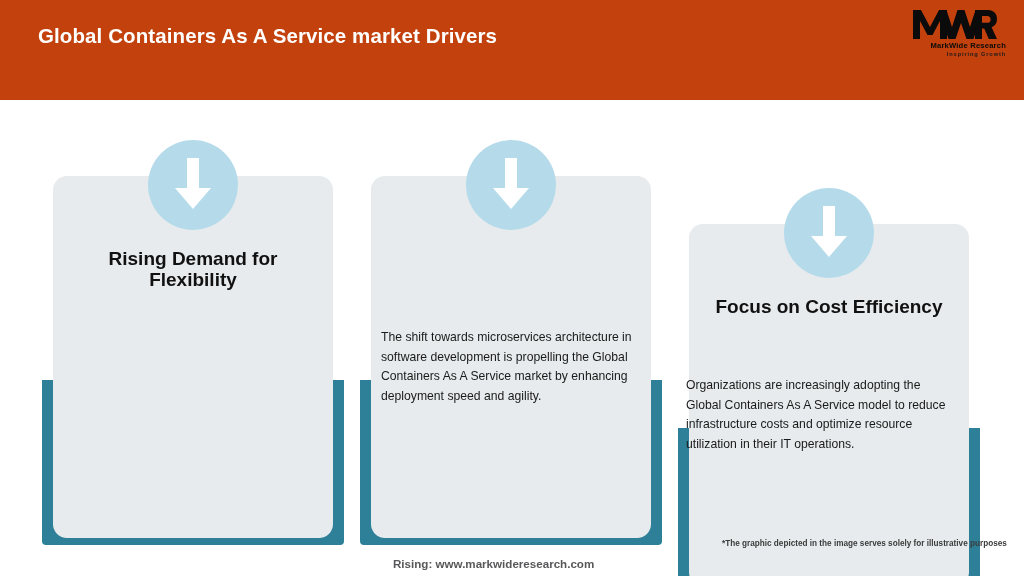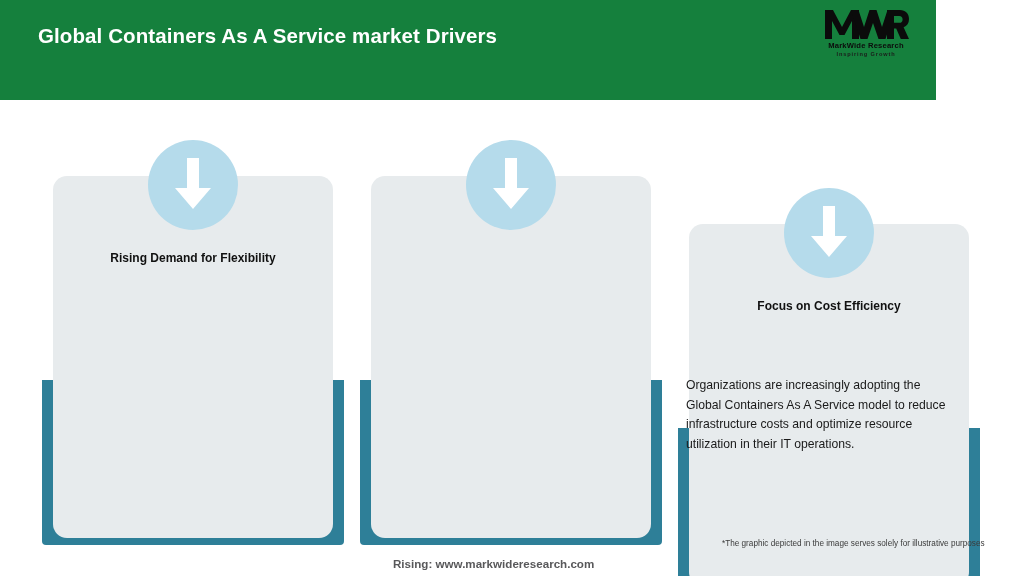--- a/index.html
+++ b/index.html
@@ -12,39 +12,39 @@
     background: #ffffff;
     font-family: "Liberation Sans", sans-serif;
     overflow: hidden;
     position: relative;
   }
 
   
   .header {
     position: absolute;
     left: 0; top: 0;
-    width: 936px; height: 100px;
-    background: #15803d;
+    width: 1024px; height: 100px;
+    background: #c2410c;
   }
   .header-title {
     position: absolute;
     left: 38px; top: 24px;
     font-size: 20.5px;
     font-weight: bold;
     color: #ffffff;
     letter-spacing: 0.1px;
     white-space: nowrap;
   }
 
   
   .logo {
     position: absolute;
     right: 18px; top: 8px;
     width: 104px; height: 56px;
-    text-align: center;
+    text-align: right;
   }
   .logo-mark { display:block; margin: 0 auto; }
   .logo-name {
     display: block;
     font-size: 7.6px;
     font-weight: bold;
     color: #0c0c0c;
     letter-spacing: .2px;
     margin-top: 1px;
     white-space: nowrap;
@@ -109,21 +109,21 @@
     z-index: 3;
   }
   .card-icon svg { display: block; margin: 18px auto 0; }
 
   .card-title {
     position: absolute;
     left: 26px;
     top: 148px;
     width: 250px;
     text-align: center;
-    font-size: 12px;
+    font-size: 19px;
     font-weight: bold;
     color: #111111;
     line-height: 21px;
     z-index: 4;
   }
   .card-body {
     position: absolute;
     left: 24px;
     top: 228px;
     width: 258px;
@@ -145,20 +145,21 @@
     color: #58585a;
     white-space: nowrap;
   }
   .disclaimer {
     position: absolute;
     left: 722px;
     top: 539px;
     font-size: 8.2px;
     color: #3b3b3b;
     white-space: nowrap;
+    font-weight: bold;
   }
 </style>
 </head>
 <body>
 
 <div class="header">
   <div class="header-title">Global Containers As A Service market Drivers</div>
 
   <div class="logo">
     <svg class="logo-mark" width="86" height="32" viewBox="0 0 86 32">
@@ -190,20 +191,21 @@
   </div>
 
   <div class="card-wrap c1">
     <div class="card-frame"></div>
     <div class="card-panel"></div>
     <div class="card-icon">
       <svg width="40" height="52" viewBox="0 0 40 52">
         <path d="M14 0 L26 0 L26 30 L38 30 L20 51 L2 30 L14 30 Z" fill="#ffffff"></path>
       </svg>
     </div>
+    <div class="card-body">The shift towards microservices architecture in software development is propelling the Global Containers As A Service market by enhancing deployment speed and agility.</div>
   </div>
 
   <div class="card-wrap c2">
     <div class="card-frame"></div>
     <div class="card-panel"></div>
     <div class="card-icon">
       <svg width="40" height="52" viewBox="0 0 40 52">
         <path d="M14 0 L26 0 L26 30 L38 30 L20 51 L2 30 L14 30 Z" fill="#ffffff"></path>
       </svg>
     </div>

